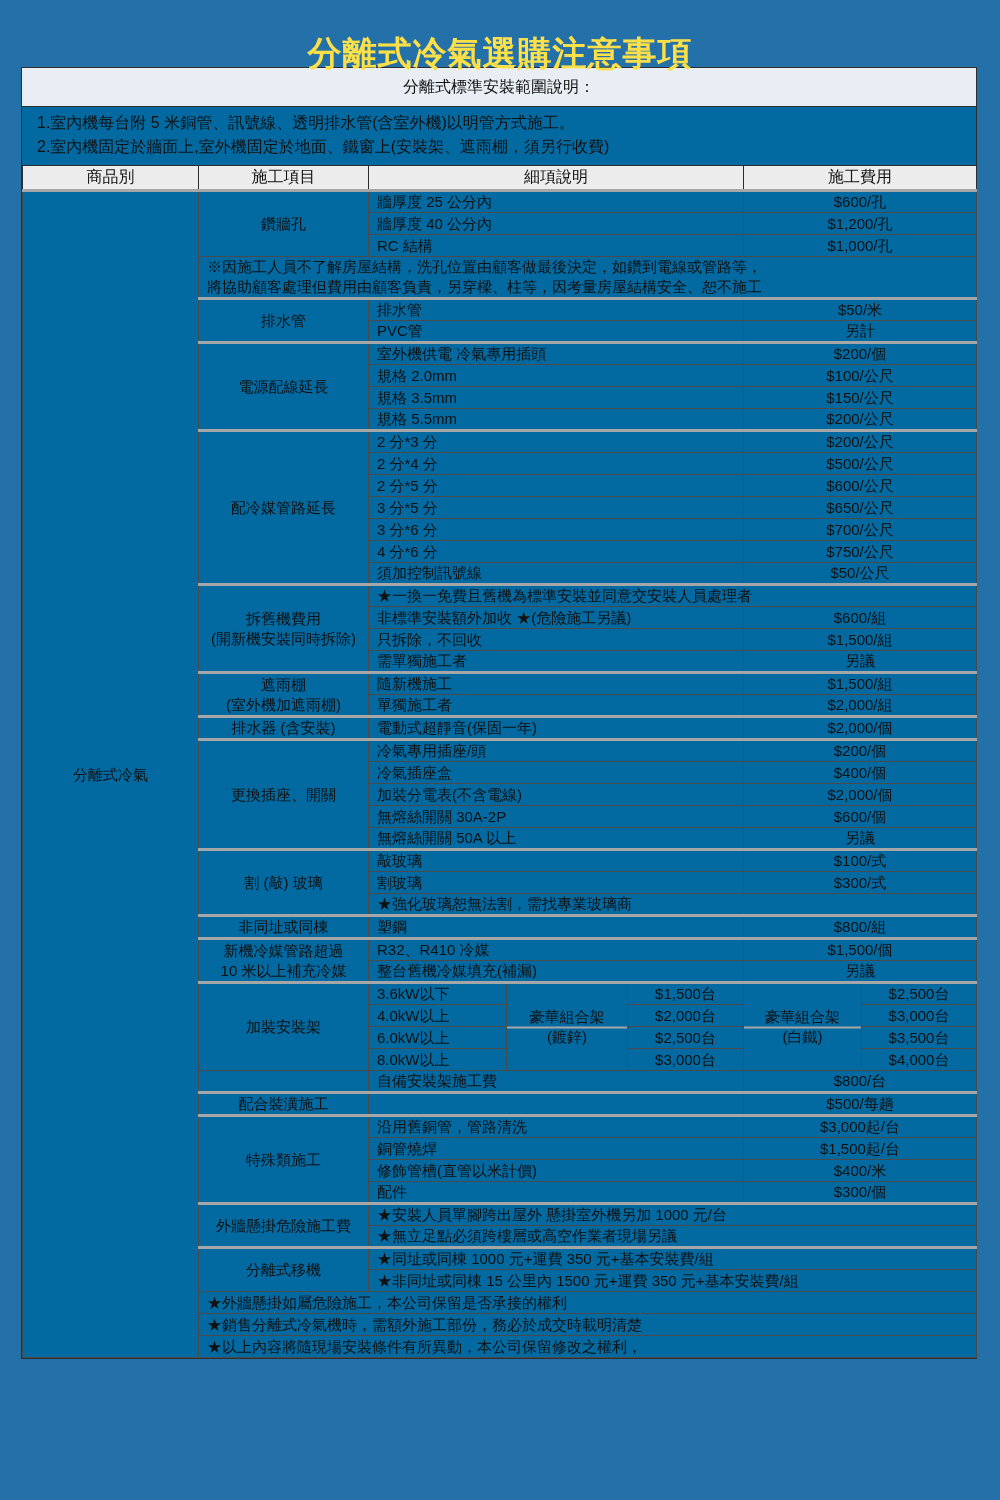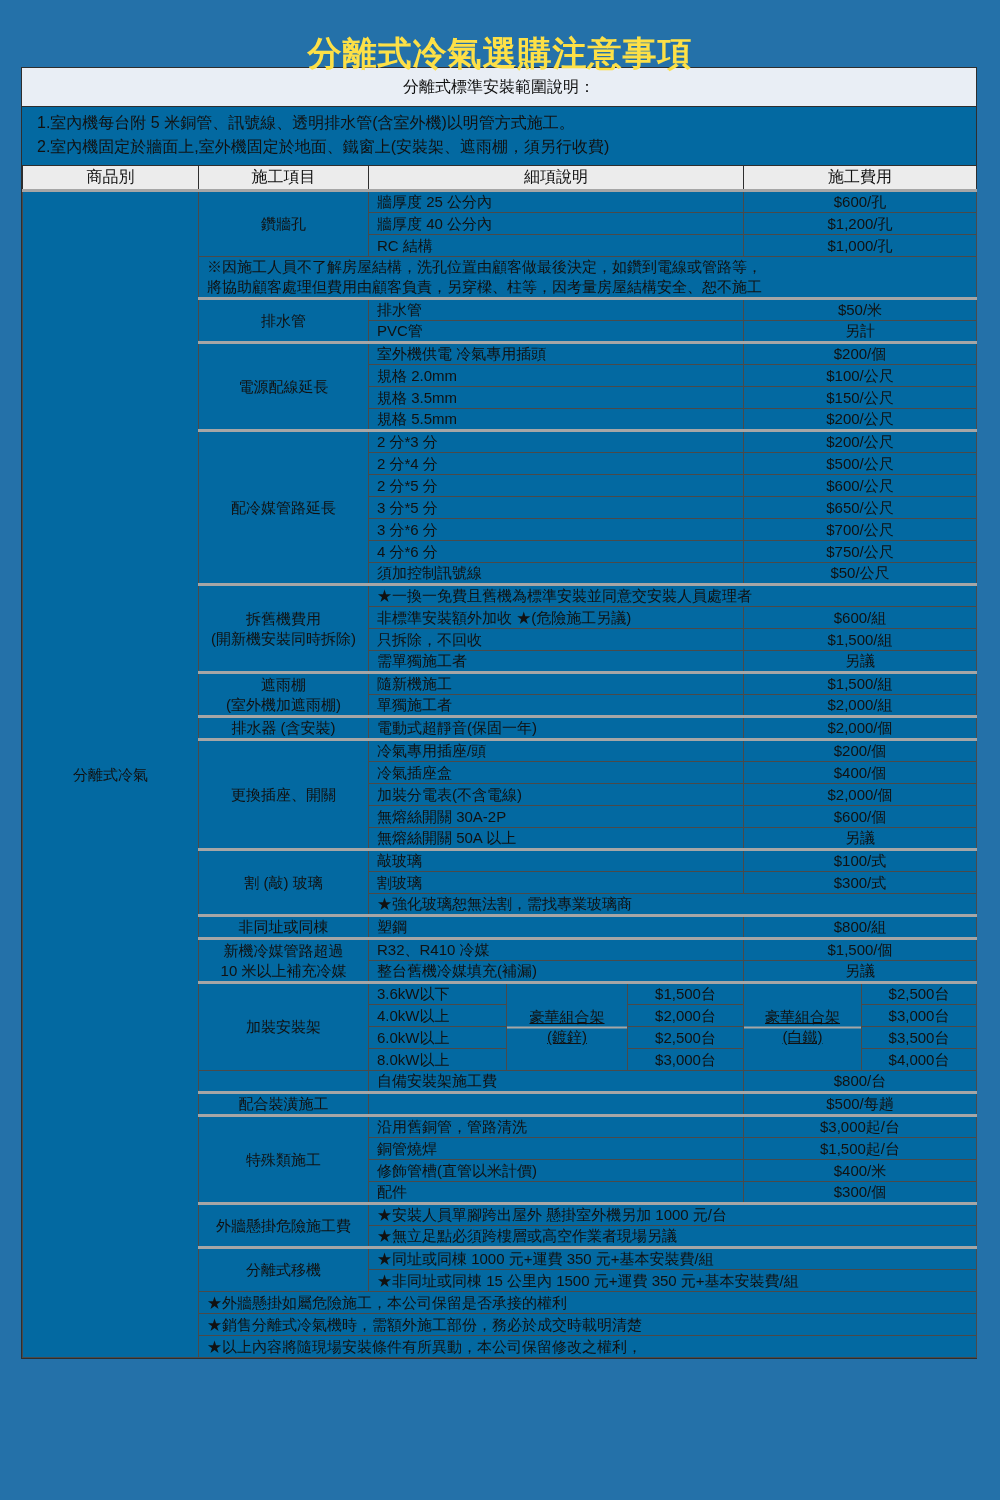--- a/index.html
+++ b/index.html
@@ -42,21 +42,20 @@
     padding:0 4px;
     white-space:pre-line; overflow:hidden;
   }
   .price-table td.al { text-align:left; padding-left:8px; }
   .price-table tr.gs td { border-top:3px solid #a6a6a6; }
   .price-table td.ml {
     background-image:linear-gradient(to bottom,
       transparent 0, transparent calc(50% - 1px),
       #a6a6a6 calc(50% - 1px), #a6a6a6 calc(50% + 1px),
       transparent calc(50% + 1px), transparent 100%);
-    text-decoration:underline;
   }
 </style>
 </head>
 <body>
 
 <h1 class="page-title">分離式冷氣選購注意事項</h1>
 
 <div class="content-box">
   <div class="scope-header">分離式標準安裝範圍說明：</div>
   <div class="intro-notes">

